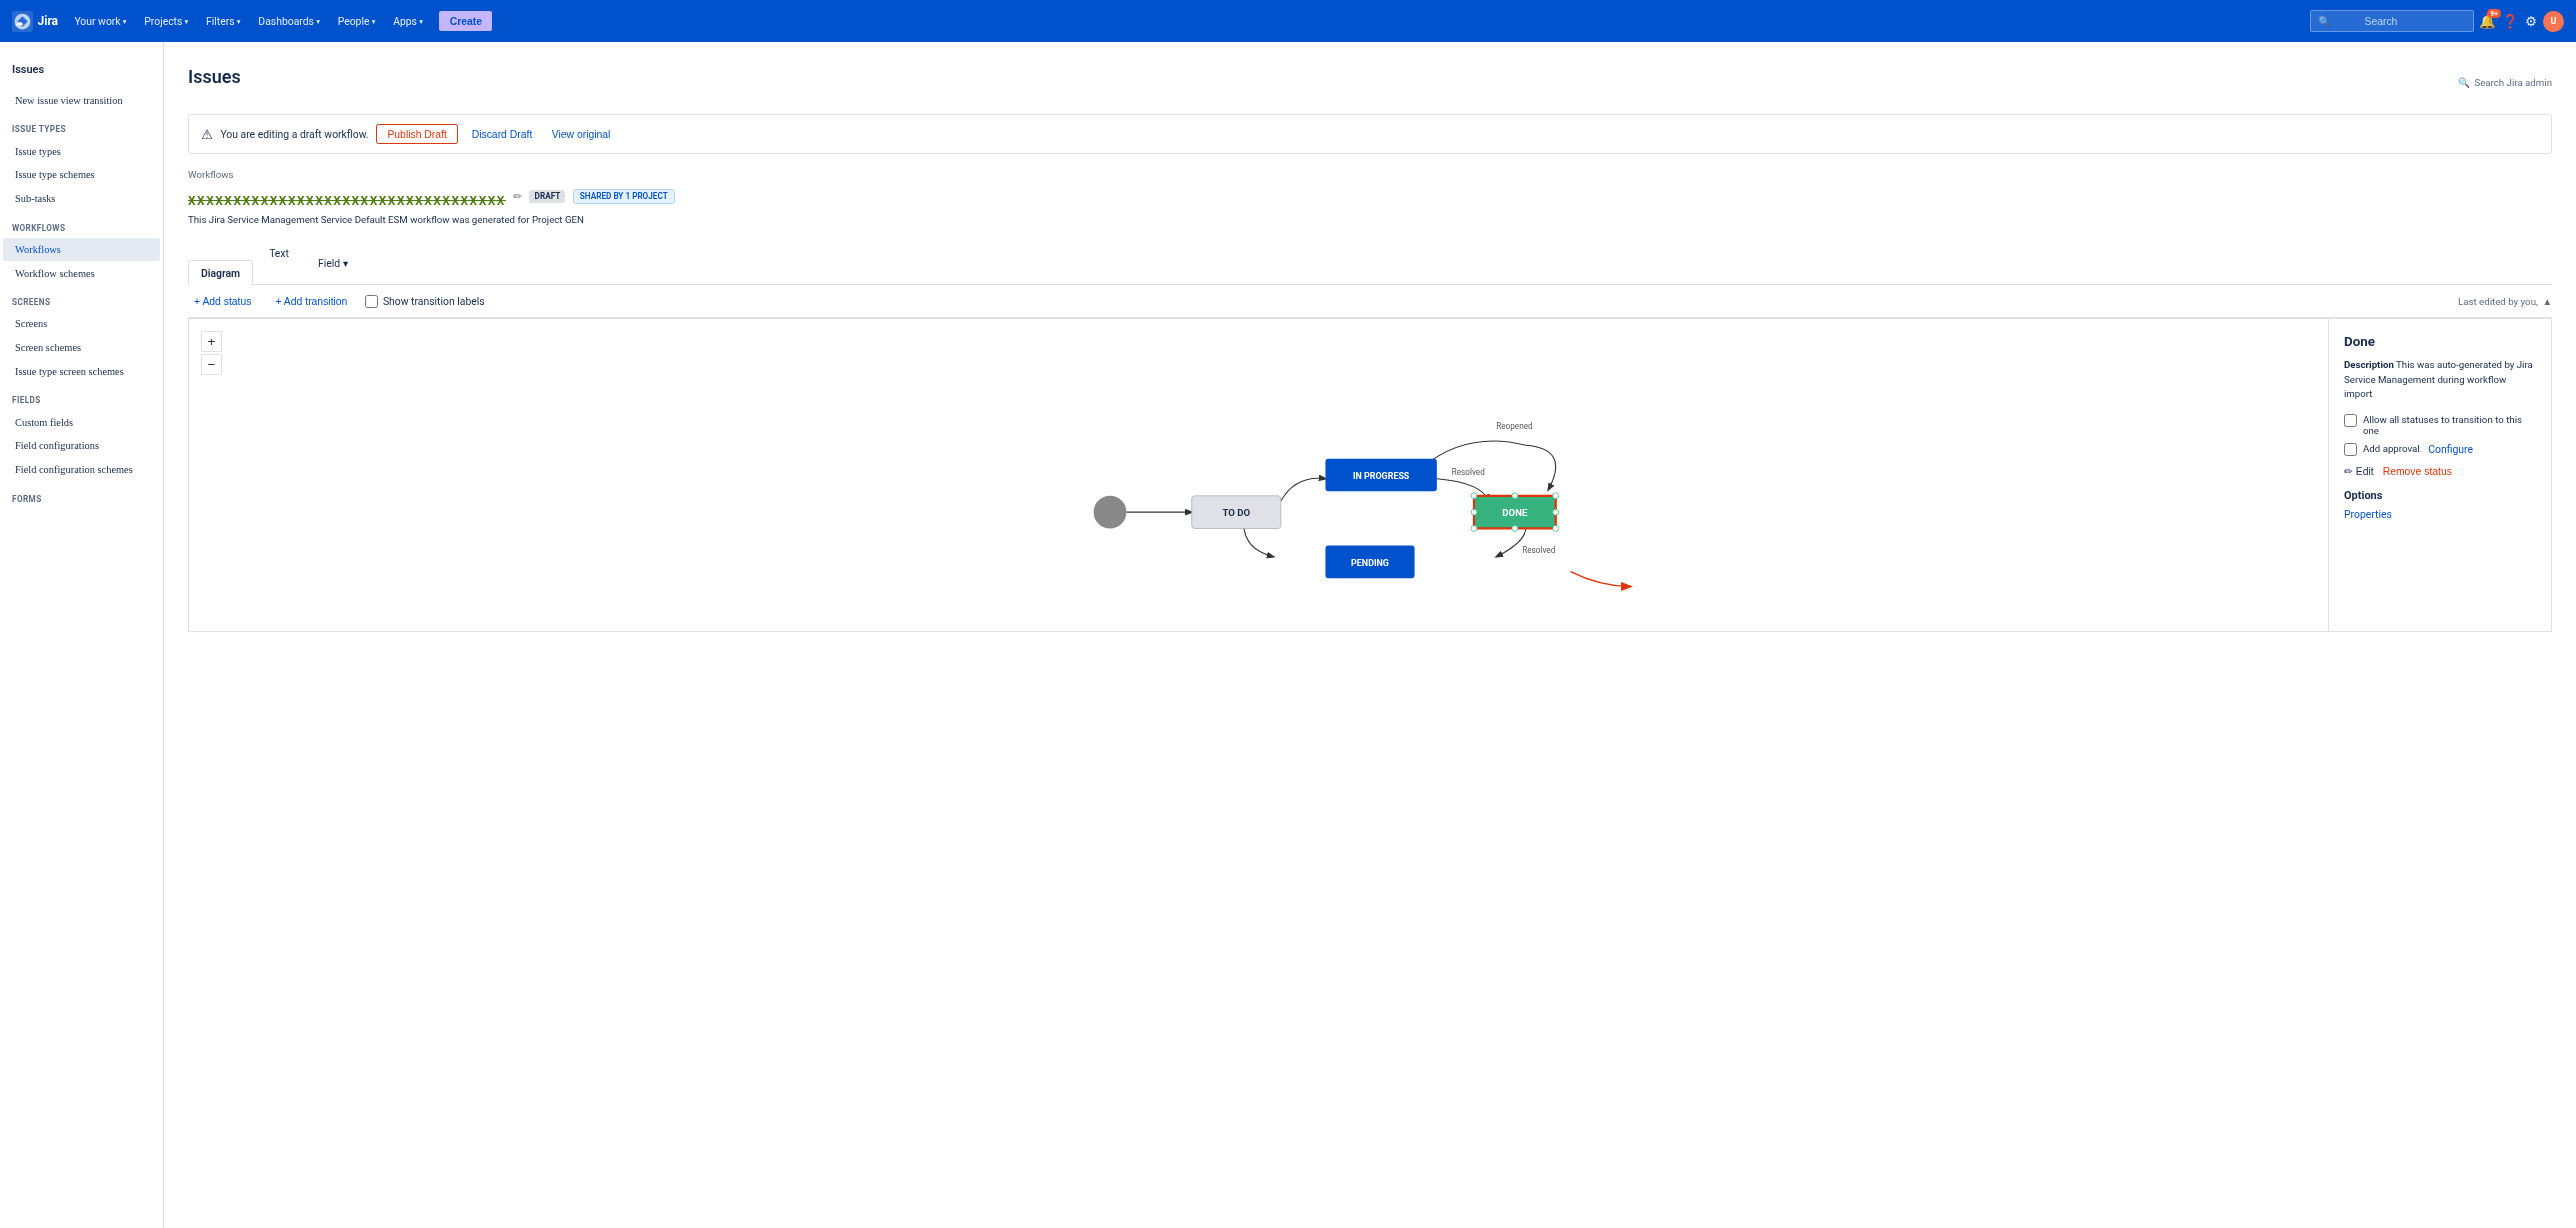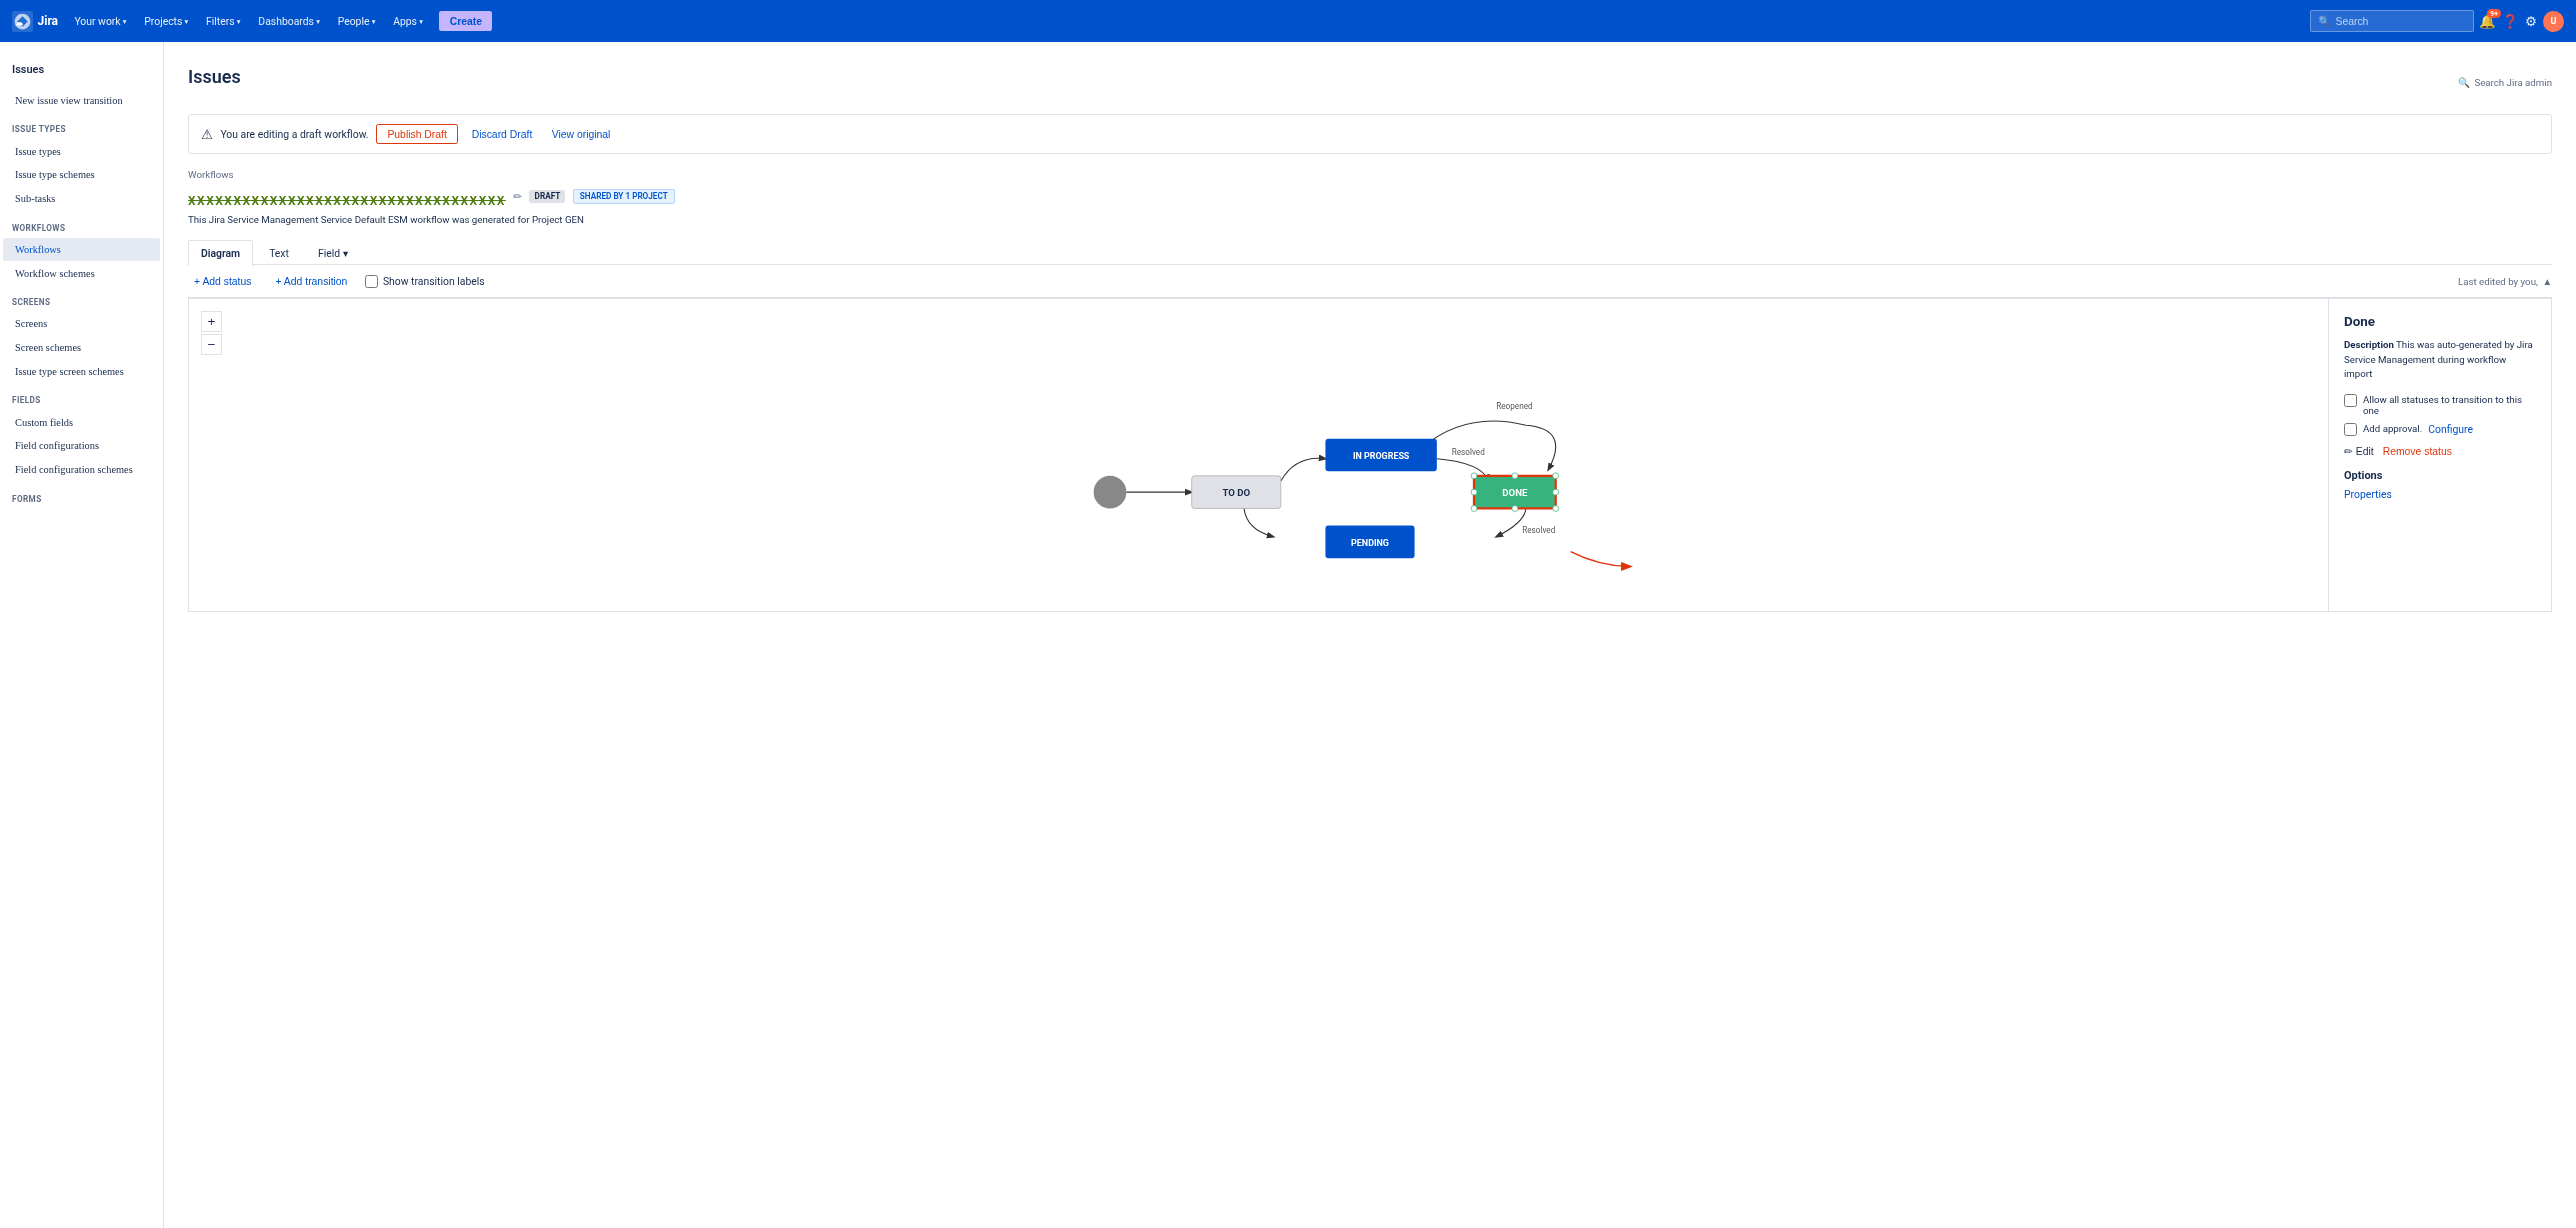--- a/index.html
+++ b/index.html
@@ -23,21 +23,21 @@
       border-radius: 2.2px; font-weight: 600; cursor: pointer; font-size: 10.4px;
     }
     .topnav-right { margin-left: auto; display: flex; align-items: center; gap: 6px; }
     .topnav-search {
       display: flex; align-items: center; background: rgba(255,255,255,0.15);
       border: 0.7px solid rgba(255,255,255,0.3); border-radius: 2.2px;
       padding: 3.7px 7.4px; gap: 4.5px; width: 164px;
     }
     .topnav-search input {
       background: transparent; border: none; outline: none;
-      color: #fff; font-size: 10.4px; width: 119px;
+      color: #fff; font-size: 10.4px; width: 119px; margin-left: 29px;
     }
     .topnav-search input::placeholder { color: rgba(255,255,255,0.7); }
     .topnav-icon { color: rgba(255,255,255,0.9); font-size: 13.4px; cursor: pointer; position: relative; }
     .notif-badge {
       position: absolute; top: -4.5px; right: -4.5px;
       background: #ff5630; color: #fff; font-size: 6.7px;
       border-radius: 6px; padding: 0.7px 3px; font-weight: bold;
     }
     .topnav-avatar {
       width: 21px; height: 21px; border-radius: 50%;
@@ -103,21 +103,21 @@
 
     
     .tabs { display: flex; gap: 3px; margin-bottom: 0; border-bottom: 1.5px solid #dfe1e6; }
     .tab {
       padding: 6px 12px; cursor: pointer; font-size: 10.4px;
       color: #172b4d; border-radius: 2.2px 2.2px 0 0; border: 0.7px solid transparent;
       border-bottom: none; margin-bottom: -1.5px;
     }
     .tab.active {
       background: #fff; border-color: #dfe1e6;
-      border-bottom-color: #fff; font-weight: 600; color: #172b4d;
+      border-bottom-color: #fff; font-weight: 600; color: #172b4d; margin-top: 20px;
     }
 
     
     .toolbar {
       display: flex; align-items: center; gap: 12px;
       padding: 7.4px 0; border-bottom: 0.7px solid #dfe1e6;
       margin-bottom: 0;
     }
     .toolbar-btn {
       display: flex; align-items: center; gap: 3px;

